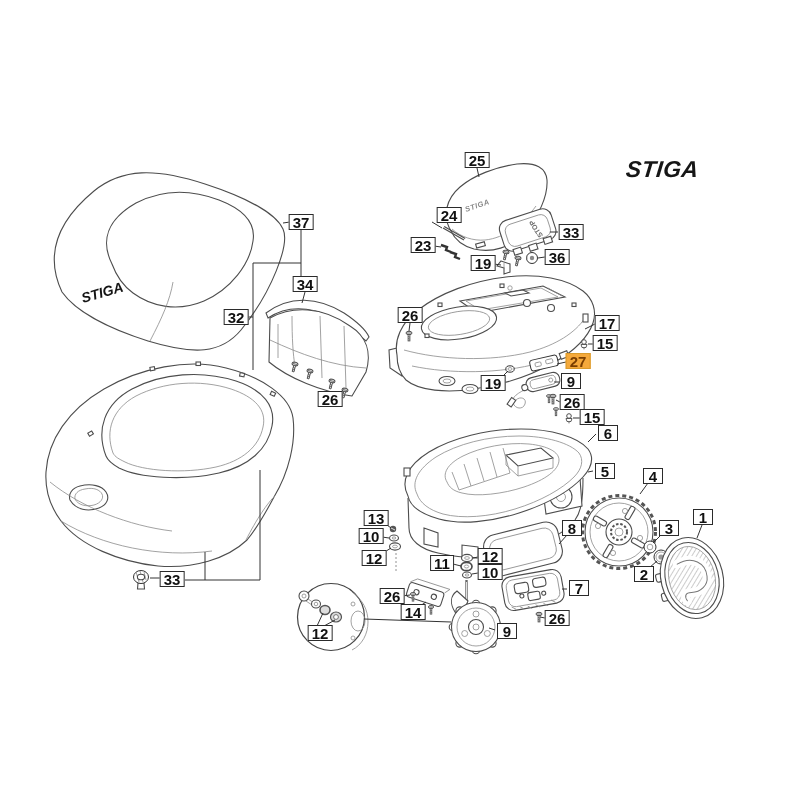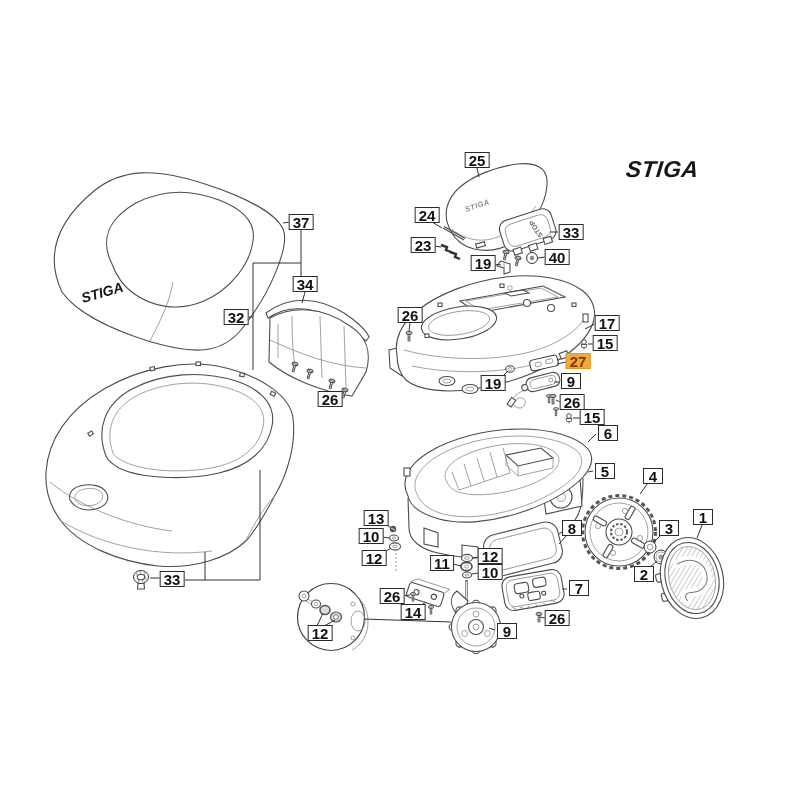--- a/index.html
+++ b/index.html
@@ -358,24 +358,24 @@
     <path d="M 336,394 L 343,391"></path>
     <path d="M 161,578 L 150,578"></path>
     <path d="M 185,580 L 260,580 M 205,552 L 205,580 M 260,470 L 260,580"></path>
     <path d="M 364,619 L 451,622"></path>
   </g>
 </svg>
 
 <div class="brand">STIGA</div>
 
 <div class="callout" style="left:477px;top:160px">25</div>
-<div class="callout" style="left:427px;top:215px">24</div>
+<div class="callout" style="left:449px;top:215px">24</div>
 <div class="callout" style="left:423px;top:245px">23</div>
 <div class="callout" style="left:571px;top:232px">33</div>
-<div class="callout" style="left:557px;top:257px">40</div>
+<div class="callout" style="left:557px;top:257px">36</div>
 <div class="callout" style="left:483px;top:263px">19</div>
 <div class="callout" style="left:410px;top:315px">26</div>
 <div class="callout" style="left:607px;top:323px">17</div>
 <div class="callout" style="left:605px;top:343px">15</div>
 <div class="callout selected" style="left: 578px; top: 361px; background: rgb(245, 169, 59); border-color: rgb(217, 154, 43); color: rgb(122, 62, 0);">27</div>
 <div class="callout" style="left:571px;top:381px">9</div>
 <div class="callout" style="left:493px;top:383px">19</div>
 <div class="callout" style="left:572px;top:402px">26</div>
 <div class="callout" style="left:592px;top:417px">15</div>
 <div class="callout" style="left:608px;top:433px">6</div>

